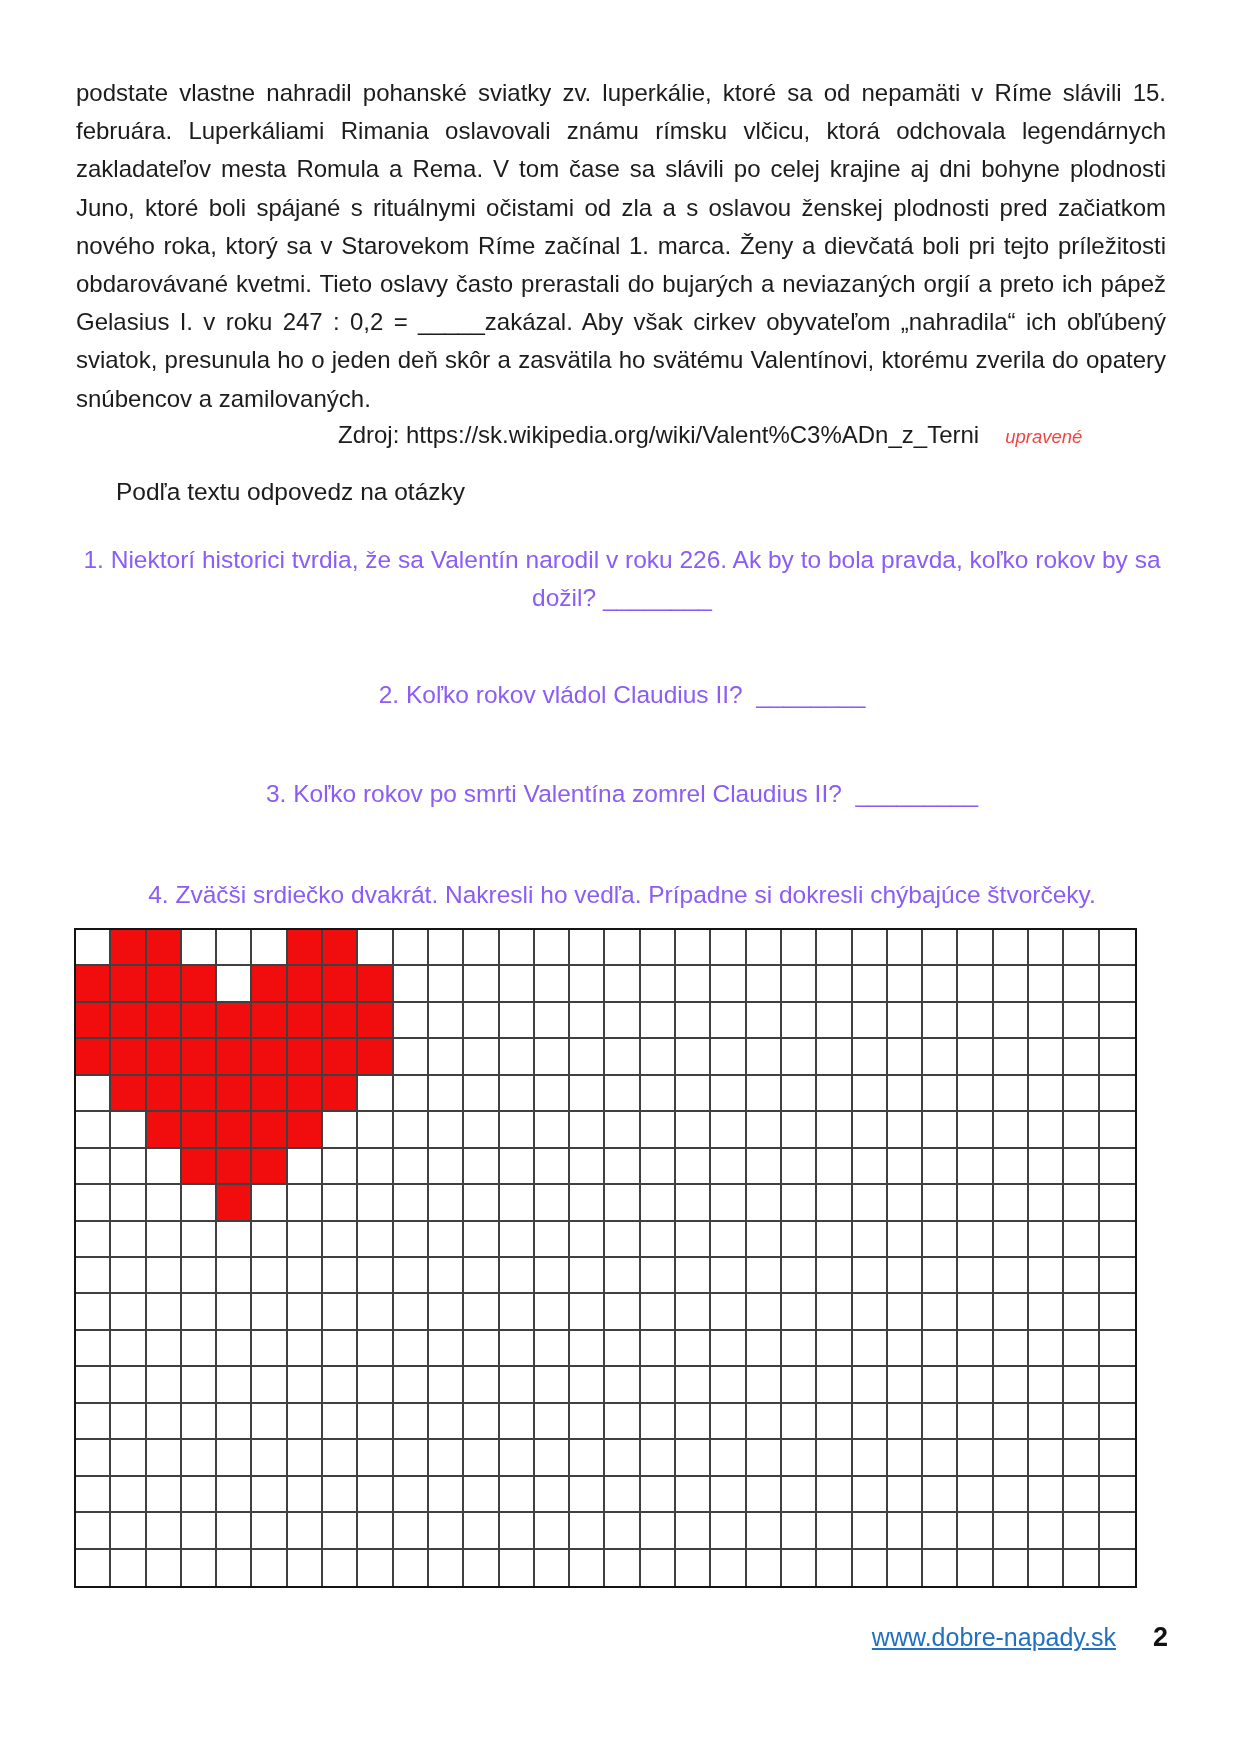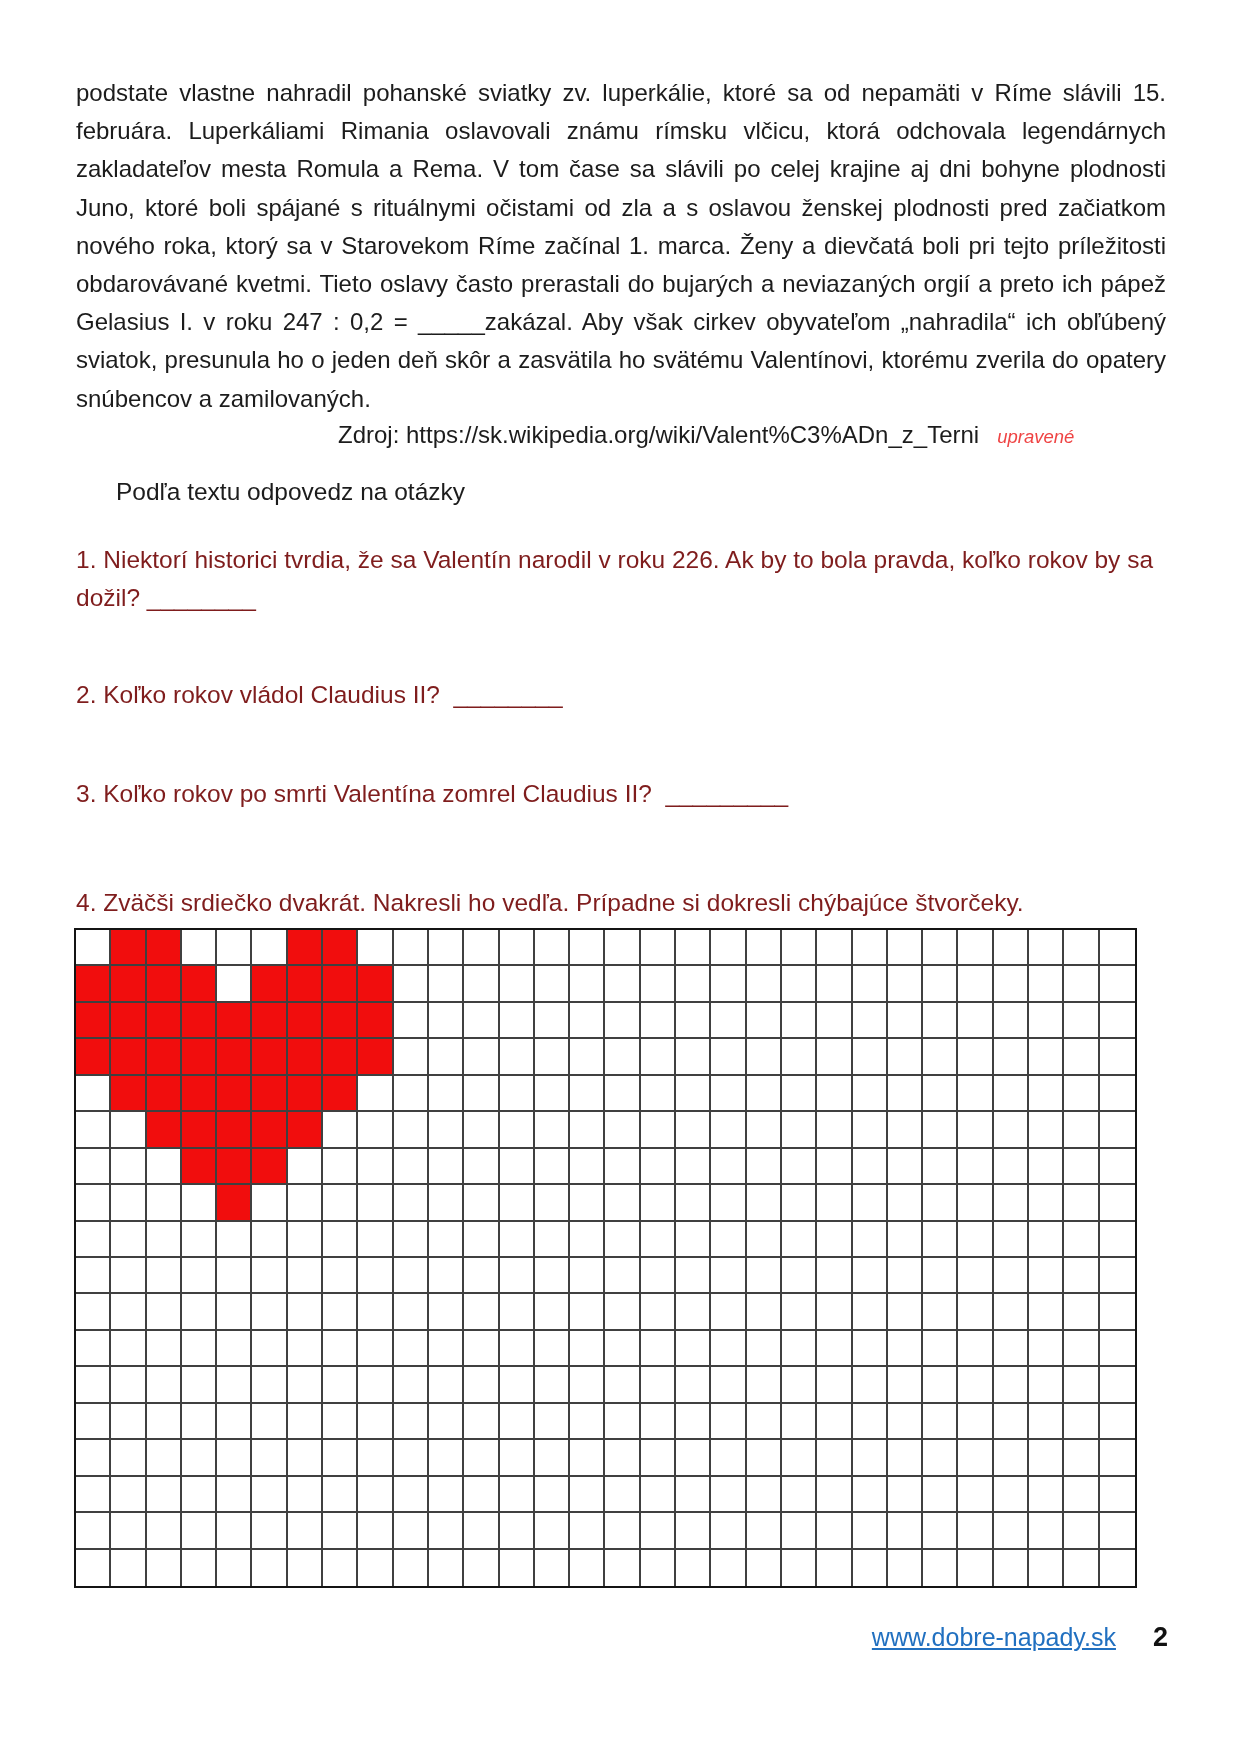--- a/index.html
+++ b/index.html
@@ -22,21 +22,21 @@
     color:#1c1c1c;
   }
   .source-line{
     position:absolute;
     left:76px; top:421px;
     width:1090px;
     box-sizing:border-box;
     padding-left:262px;
     display:flex;
     align-items:baseline;
-    gap:18px;
+    gap:26px;
     white-space:nowrap;
   }
   .source-url{
     font-size:24px;
     color:#1c1c1c;
   }
   .source-note{
     font-size:18.5px;
     font-style:italic;
     color:#ef4444;
@@ -48,26 +48,27 @@
     font-size:24.5px;
     color:#1c1c1c;
     margin-left:40px;
   }
   .question{
     position:absolute;
     left:76px;
     width:1092px;
     font-size:24.5px;
     line-height:38.2px;
-    color:#7f1d1d;
+    color:#8b5cf6;
+    text-align:center;
   }
   .q1{top:541px;}
   .q2{top:676px;}
   .q3{top:775px;}
-  .q4{top:876px;margin-top:8px;}
+  .q4{top:876px;}
   .pixel-grid{
     position:absolute;
     left:74px; top:928px;
     width:1063px; height:660px;
     display:grid;
     border:2px solid #141414;
     box-sizing:border-box;
     background:#ffffff;
   }
   .cell{

